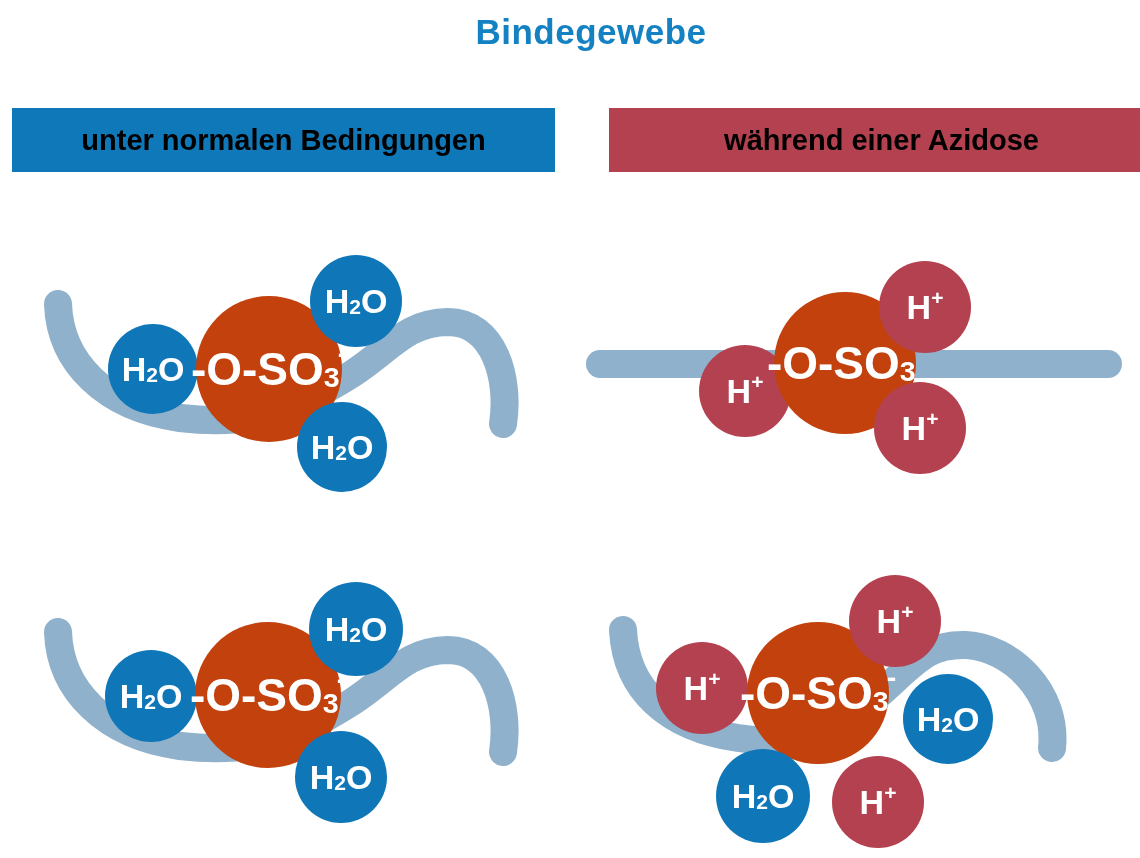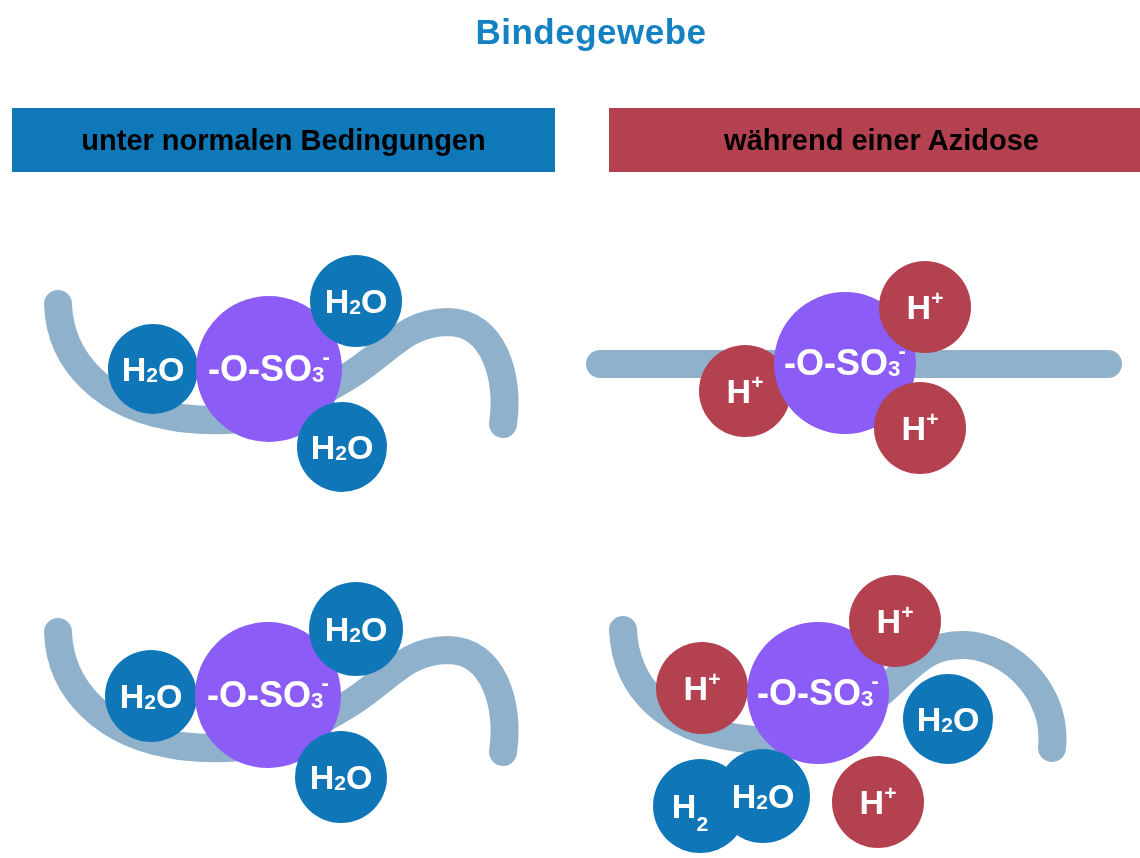--- a/index.html
+++ b/index.html
@@ -26,21 +26,21 @@
   .strands{position:absolute;left:0;top:0;}
   .strands path{fill:none;stroke:#8fb1cb;stroke-width:28;stroke-linecap:round;}
   .mol{
     position:absolute;border-radius:50%;
     display:flex;align-items:center;justify-content:center;
     color:#ffffff;font-weight:700;white-space:nowrap;
     font-size:34px;
   }
   .water{background:#0f77b8;}
   .proton{background:#b4414f;}
-  .sulfate{background:#8b5cf6;font-size:36px;}
+  .sulfate{background:#c2410c;font-size:46px;}
   .mol sub{font-size:0.62em;position:relative;top:0.28em;line-height:0;}
   .mol sup{font-size:0.62em;position:relative;top:-0.45em;line-height:0;}
   .sulfate sup{margin-left:-2px;top:-0.55em;}
   .shift-left{transform:translateX(-10px);}
 </style>
 </head>
 <body>
 
 <div class="page">
 
@@ -118,23 +118,20 @@
 
   <div class="mol proton" style="left:656px;top:642px;width:92px;height:92px;">
     <span>H</span>
       <sup>+</sup>
   </div>
   <div class="mol sulfate" style="left:747px;top:622px;width:142px;height:142px;">
     <span>-O-SO</span>
       <sub>3</sub>
       <sup>-</sup>
   </div>
-  <div class="mol water" style="left:653px;top:759px;width:94px;height:94px;">
-    <span class="shift-left"><span>H</span><sub>2</sub></span>
-  </div>
   <div class="mol water" style="left:716px;top:749px;width:94px;height:94px;">
     <span>H</span>
       <sub>2</sub>
       <span>O</span>
   </div>
   <div class="mol proton" style="left:849px;top:575px;width:92px;height:92px;">
     <span>H</span>
       <sup>+</sup>
   </div>
   <div class="mol proton" style="left:832px;top:756px;width:92px;height:92px;">

